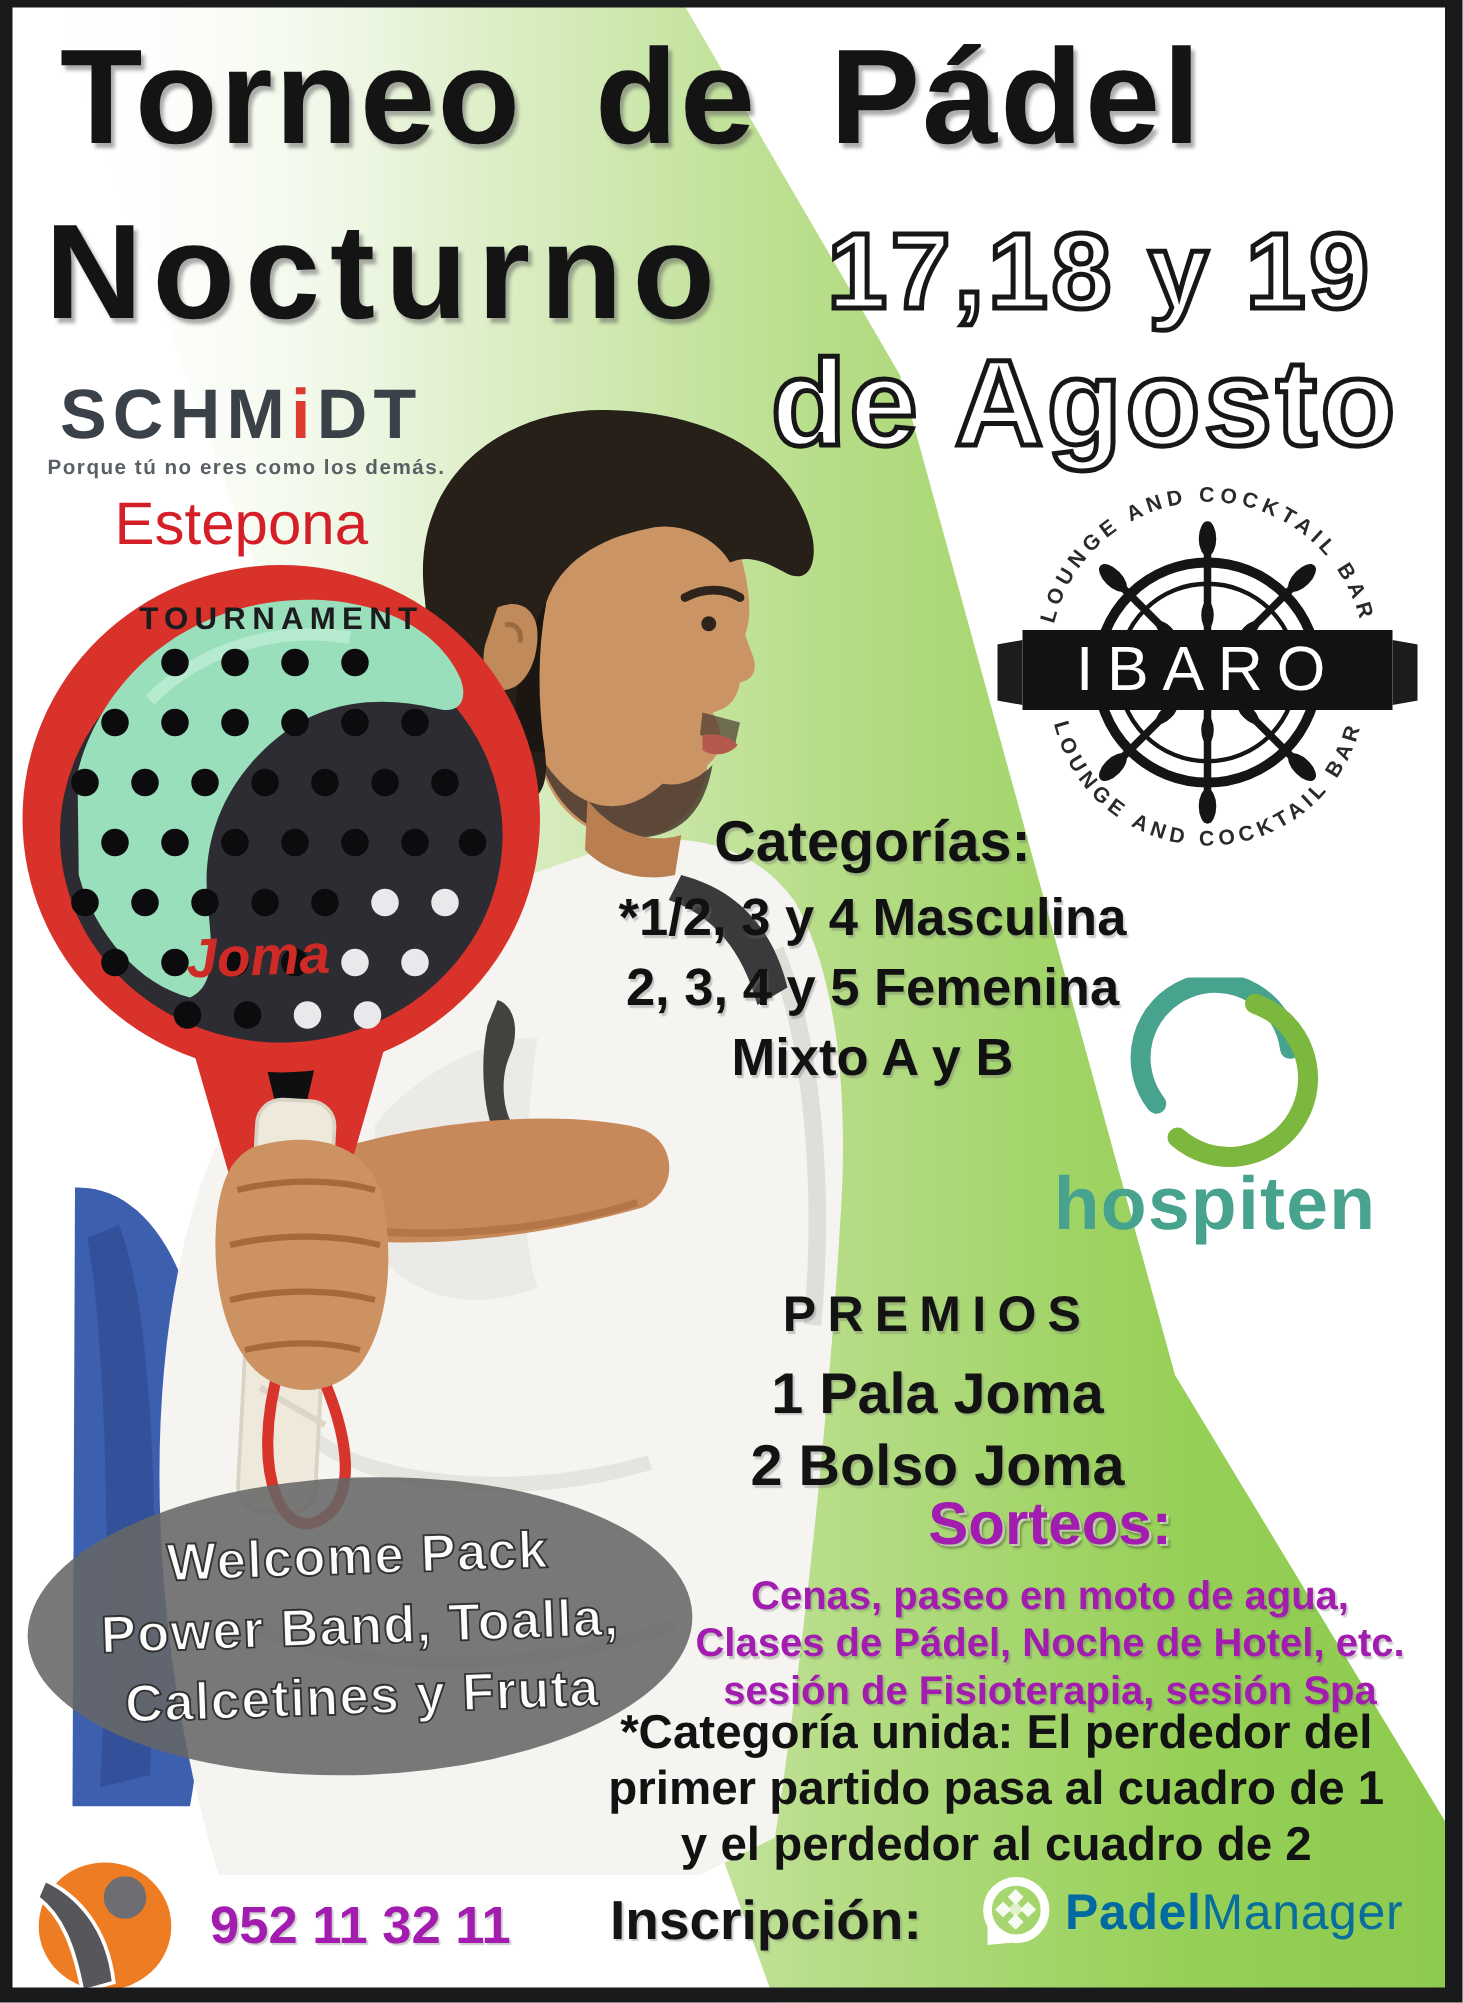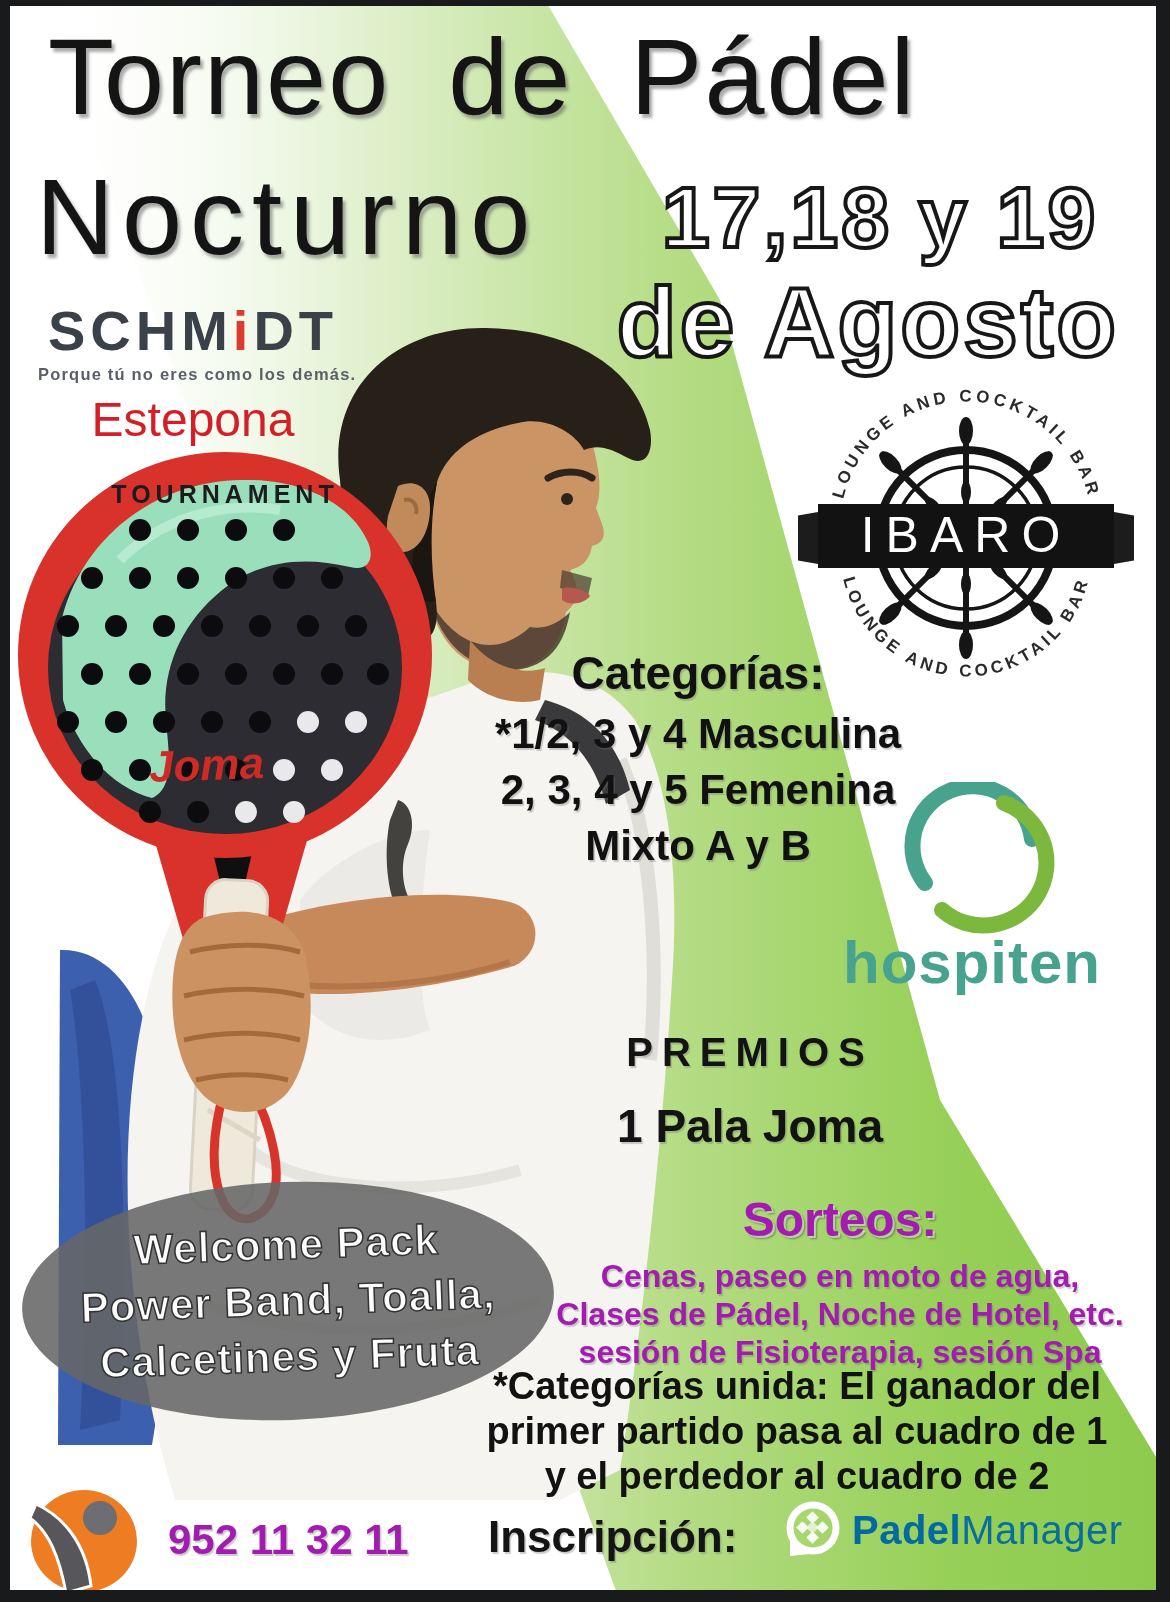--- a/index.html
+++ b/index.html
@@ -8,21 +8,21 @@
     background:#ffffff;overflow:hidden;
     font-family:"Liberation Sans","DejaVu Sans",sans-serif;
   }
   .layer{position:absolute;inset:0;}
   .frame{position:absolute;inset:0;z-index:50;pointer-events:none;
     border-left:10px solid #191a1c;border-right:14px solid #191a1c;
     border-top:6px solid #191a1c;border-bottom:12px solid #191a1c;}
   .abs{position:absolute;}
   .ctr{text-align:center;}
   .title{
-    font-weight:400;color:#141414;font-size:108px;letter-spacing:2px;
+    font-weight:700;color:#141414;font-size:108px;letter-spacing:2px;
     text-shadow:3px 4px 3px rgba(90,90,90,.5);white-space:nowrap;
   }
   .title1{left:48px;top:14px;word-spacing:26px;}
   .title2{left:36px;top:154px;letter-spacing:8px;}
   .outline-date{
     font-weight:700;color:#ffffff;white-space:nowrap;
     -webkit-text-stroke:4px #171717;letter-spacing:3px;
   }
   .date1{left:660px;top:168px;width:440px;font-size:86px;}
   .date2{left:608px;top:266px;width:520px;font-size:98px;}
@@ -30,21 +30,21 @@
   .schmidt-name{font-weight:800;font-size:56px;letter-spacing:5px;color:#3b4149;white-space:nowrap;}
   .schmidt-i{color:#dd3a30;}
   .schmidt-tag{font-weight:700;font-size:16.5px;letter-spacing:1.2px;color:#5a5f66;margin-top:2px;white-space:nowrap;}
   .estepona{font-weight:500;font-size:48px;color:#d41f26;margin-top:8px;}
   .cats{left:408px;top:646px;width:580px;color:#111;}
   .cats .h{font-weight:800;font-size:46px;margin-bottom:6px;}
   .cats .l{font-weight:800;font-size:42px;line-height:56px;}
   .soft-sh{text-shadow:1.5px 2px 1px rgba(110,110,110,.35);}
   .hospiten-word{left:822px;top:928px;width:300px;font-weight:700;font-size:60px;color:#47a28e;letter-spacing:1px;}
   .premios{left:520px;top:1030px;width:460px;color:#131313;}
-  .premios .h{font-weight:700;font-size:40px;letter-spacing:9px;margin-bottom:22px;}
+  .premios .h{font-weight:700;font-size:40px;letter-spacing:9px;margin-bottom:10px;}
   .premios .l{font-weight:800;font-size:46px;line-height:58px;}
   .sorteos{left:510px;top:1192px;width:660px;color:#a21caf;}
   .sorteos .h{font-weight:800;font-size:48px;margin-bottom:10px;
     text-shadow:2px 2px 0 rgba(255,255,255,.55),3px 3px 2px rgba(0,0,0,.35);}
   .sorteos .l{font-weight:700;font-size:32px;line-height:38px;}
   .oval{
     left:22px;top:1182px;width:532px;height:238px;border-radius:50%;
     background:rgba(103,103,103,.88);transform:rotate(-2deg);z-index:6;
     display:flex;flex-direction:column;justify-content:center;align-items:center;
   }
@@ -277,37 +277,38 @@
 
   <svg class="abs" style="left:892px;top:782px;" width="176" height="160" viewBox="0 0 176 160">
     <path d="M 33 101 A 60 60 0 1 1 140 57" stroke="#47a28e" stroke-width="16" fill="none" stroke-linecap="round"></path>
     <path d="M 112 21 A 63 63 0 1 1 50 128" stroke="#7cb83e" stroke-width="16" fill="none" stroke-linecap="round"></path>
   </svg>
   <div class="abs ctr hospiten-word">hospiten</div>
 
   <div class="abs ctr premios">
     <div class="h soft-sh">PREMIOS</div>
     <div class="l soft-sh">1 Pala Joma</div>
+    <div class="l soft-sh">2 Bolso Joma</div>
   </div>
 
   <div class="abs ctr sorteos">
     <div class="h">Sorteos:</div>
     <div class="l soft-sh">Cenas, paseo en moto de agua,</div>
     <div class="l soft-sh">Clases de Pádel, Noche de Hotel, etc.</div>
     <div class="l soft-sh">sesión de Fisioterapia, sesión Spa</div>
   </div>
 
   <div class="abs oval">
     <div class="l">Welcome Pack</div>
     <div class="l">Power Band, Toalla,</div>
     <div class="l">Calcetines y Fruta</div>
   </div>
 
   <div class="abs ctr note">
-    <div class="l">*Categorías unida: El ganador del</div>
+    <div class="l">*Categoría unida: El perdedor del</div>
     <div class="l">primer partido pasa al cuadro de 1</div>
     <div class="l">y el perdedor al cuadro de 2</div>
   </div>
 
   <svg class="abs" style="left:28px;top:1488px;" width="112" height="106" viewBox="0 0 112 106">
     <ellipse cx="56" cy="53" rx="53" ry="51" fill="#ee7c23"></ellipse>
     <circle cx="72" cy="30" r="17" fill="#6d6d72"></circle>
     <path d="M 8 16 C 34 28 58 54 63 98 L 38 105 C 31 68 21 44 2 30 Z" fill="#57575b" stroke="#ffffff" stroke-width="3"></path>
   </svg>
   <div class="abs footer-phone soft-sh">952 11 32 11</div>

